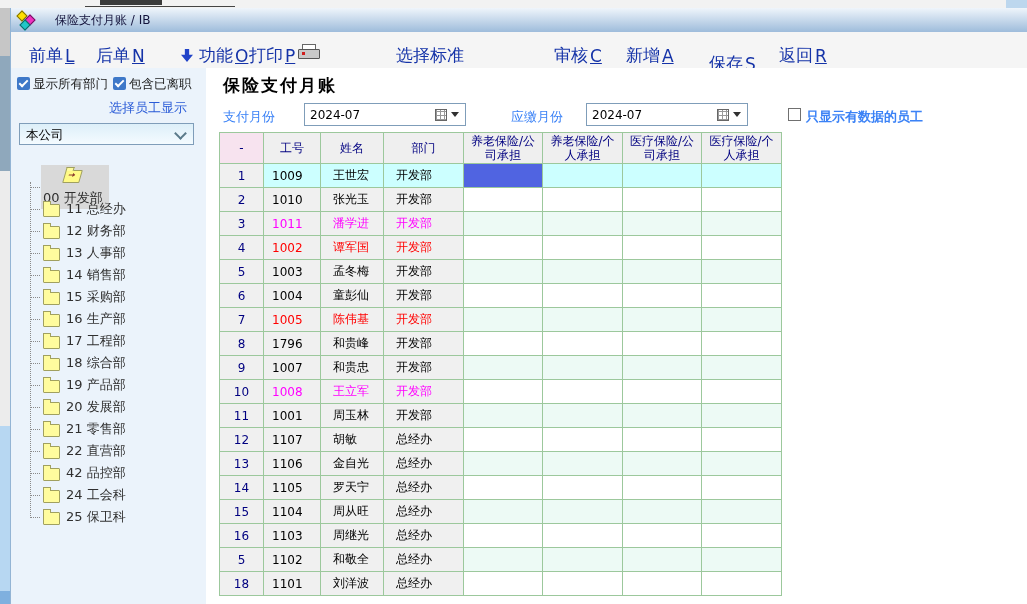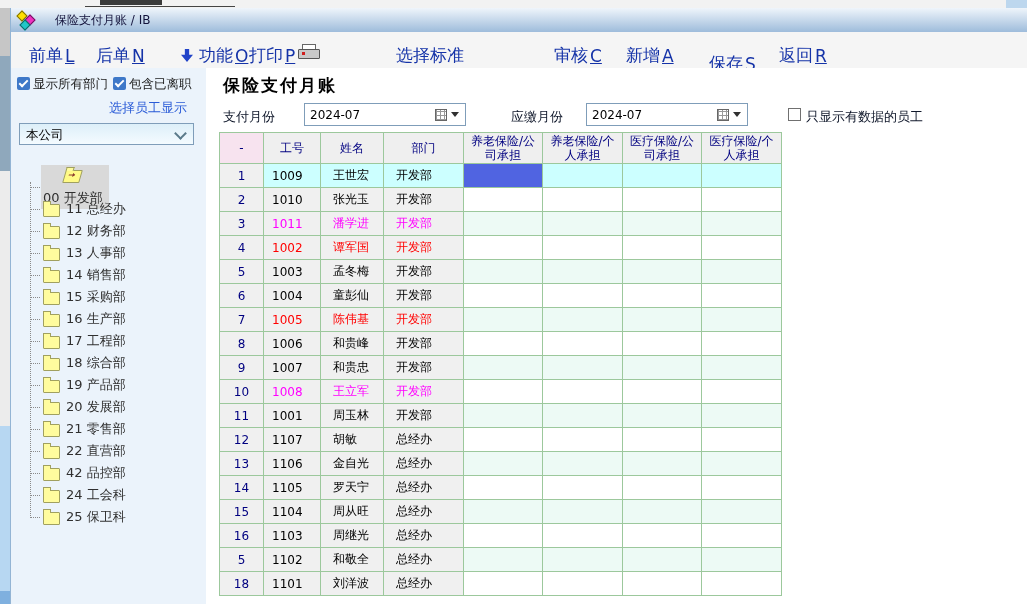--- a/index.html
+++ b/index.html
@@ -60,21 +60,21 @@
   .tree-item.selected .node{background:#D9D9D9;flex-direction:column;}
   .tree-label{font-size:13px;color:#303030;white-space:nowrap;}
   .folder{width:15px;height:11px;background:#FFFC9E;border:1px solid #A0A060;border-radius:1px;position:relative;flex:0 0 auto;margin-top:3px;}
   .folder::before{content:'';position:absolute;top:-4px;left:-1px;width:6px;height:3px;background:#FFFC9E;border:1px solid #A0A060;border-bottom:none;}
   .folder.open{transform:skewX(-16deg);background:#FFFA86;}
   .folder.open::after{content:'';position:absolute;left:3px;top:2px;width:7px;height:4px;background:#8B3A2E;clip-path:polygon(0 40%,60% 40%,60% 0,100% 50%,60% 100%,60% 60%,0 60%);}
 
   
   .main{position:absolute;left:195px;top:60px;right:0;bottom:0;background:#fff;}
   .main-title{position:absolute;left:17px;top:6px;font-size:17px;font-weight:bold;color:#000;letter-spacing:2px;}
-  .flt-label{position:absolute;top:40px;font-size:13px;color:#0f172a;white-space:nowrap;}
+  .flt-label{position:absolute;top:40px;font-size:13px;color:#3b82f6;white-space:nowrap;}
   .dcombo{position:absolute;top:35px;width:162px;height:23px;border:1px solid #7F9DB9;background:#fff;box-sizing:border-box;}
   .dcombo-text{position:absolute;left:5px;top:4px;font-size:12px;color:#000;}
   .dbtn{position:absolute;right:2px;top:2px;width:32px;height:17px;display:flex;align-items:center;justify-content:center;gap:4px;background:#fff;cursor:pointer;}
   .cal{width:12px;height:12px;border:1px solid #666;box-sizing:border-box;background-image:repeating-linear-gradient(90deg,#999 0 1px,transparent 1px 4px),repeating-linear-gradient(0deg,#999 0 1px,transparent 1px 4px);background-color:#fff;}
   .darr{width:0;height:0;border-left:4px solid transparent;border-right:4px solid transparent;border-top:5px solid #303030;}
 
   .grid{position:absolute;left:13px;top:64px;}
   table{border-collapse:collapse;table-layout:fixed;}
   th,td{border:1px solid var(--grid-border);overflow:hidden;box-sizing:border-box;}
   th{height:31px;background:var(--header-bg);color:var(--header-text);font-weight:normal;font-size:12px;line-height:14px;padding:0 3px;word-break:break-all;}
@@ -292,21 +292,21 @@
       <span class="flt-label" style="left:305px;">应缴月份</span>
       <div class="dcombo" style="left:380px;">
         <span class="dcombo-text">2024-07</span>
         <span class="dbtn">
           <span class="cal"></span>
           <span class="darr"></span>
         </span>
       </div>
 
       <span class="cb unchecked" style="position:absolute;left:582px;top:40px;"></span>
-      <span class="flt-label" style="left:600px;">只显示有数据的员工</span>
+      <span class="flt-label" style="left:600px;font-weight:bold;">只显示有数据的员工</span>
 
       <div class="grid">
           <table>
             <colgroup>
               <col style="width: 44px;">
               <col style="width: 57px;">
               <col style="width: 63px;">
               <col style="width: 80px;">
               <col style="width: 79px;">
               <col style="width: 80px;">
@@ -391,21 +391,21 @@
                 <td class="c-id red">1005</td>
                 <td class="c-name red">陈伟基</td>
                 <td class="c-dept red">开发部</td>
                 <td class="c-val"></td>
                 <td class="c-val"></td>
                 <td class="c-val"></td>
                 <td class="c-val"></td>
               </tr>
               <tr>
                 <td class="c-num">8</td>
-                <td class="c-id">1006</td>
+                <td class="c-id">1796</td>
                 <td class="c-name">和贵峰</td>
                 <td class="c-dept">开发部</td>
                 <td class="c-val"></td>
                 <td class="c-val"></td>
                 <td class="c-val"></td>
                 <td class="c-val"></td>
               </tr>
               <tr class="odd">
                 <td class="c-num">9</td>
                 <td class="c-id">1007</td>

